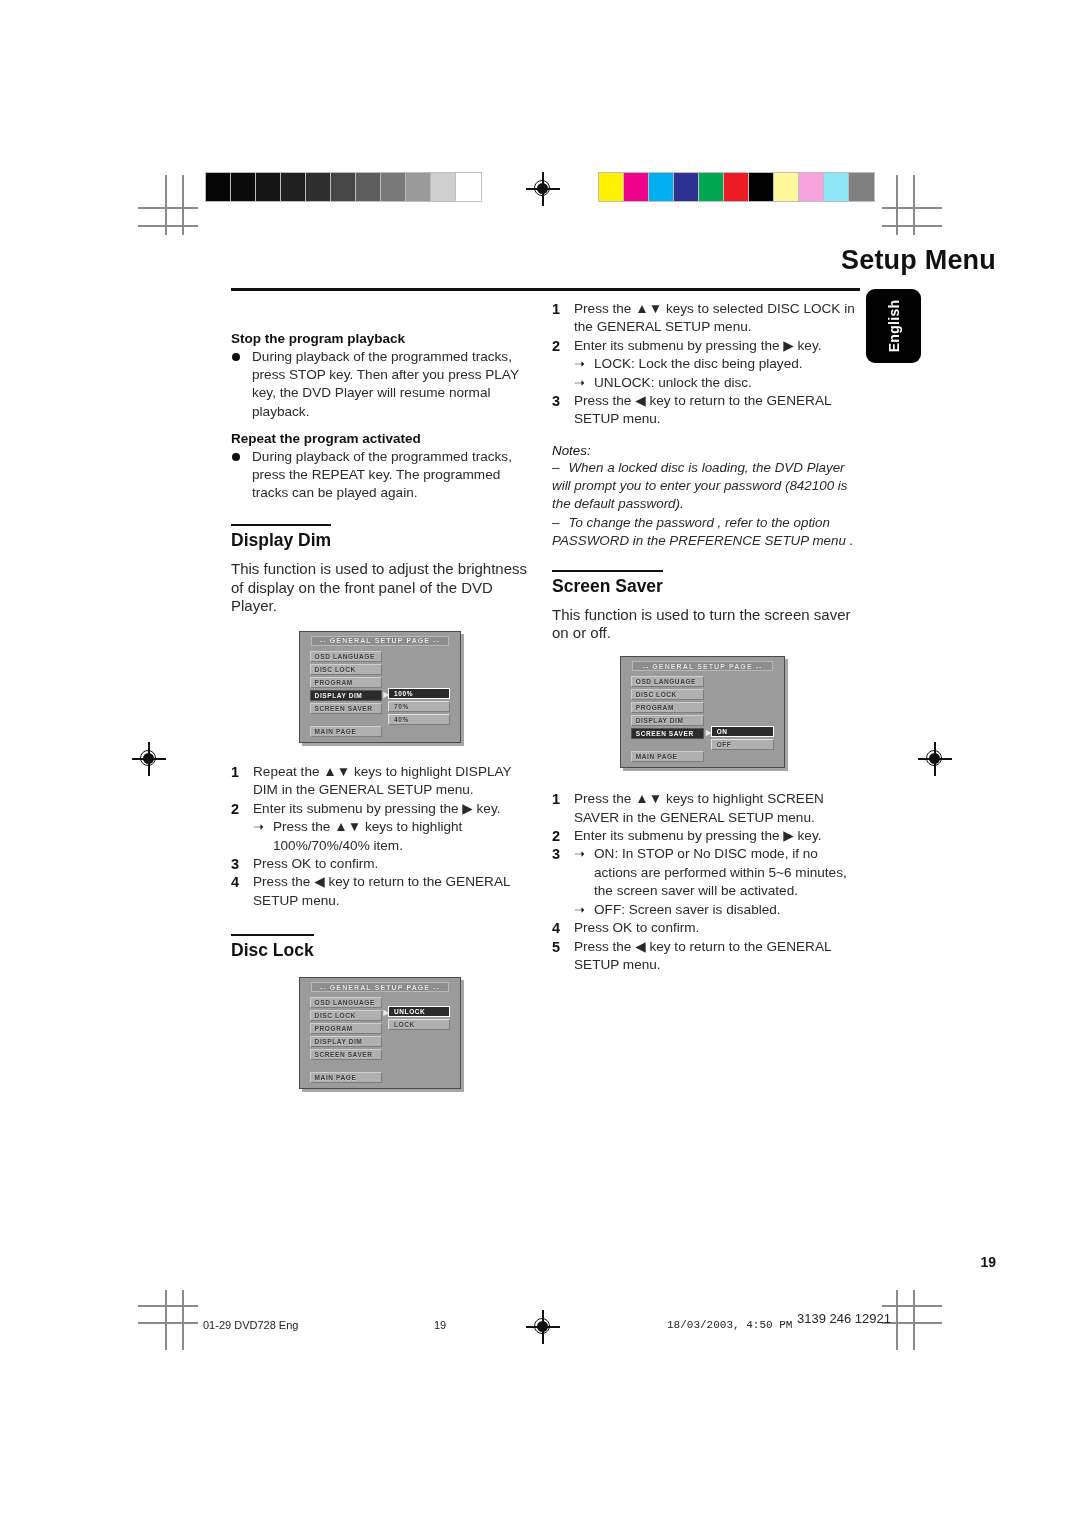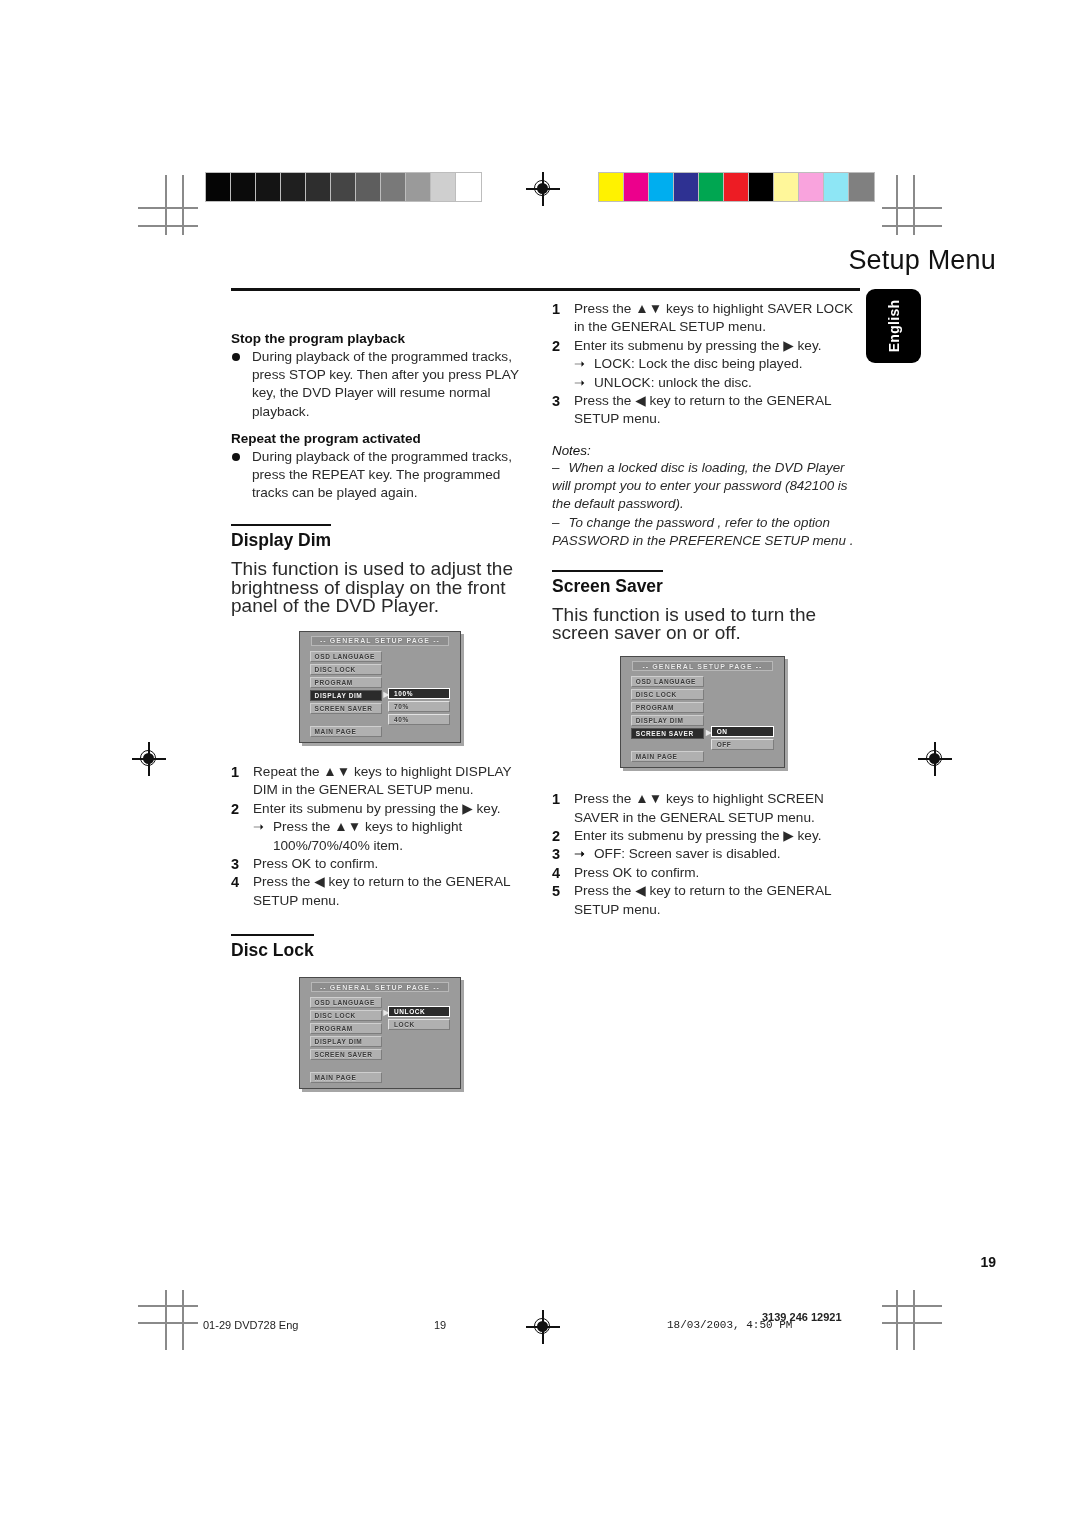--- a/index.html
+++ b/index.html
@@ -52,21 +52,21 @@
     width: 25px; height: 100%;
     border-right: 1.5px solid #bdbdbd;
     box-sizing: border-box;
   }
   .bar-strip .sw:last-child { border-right: none; }
 
   
   .page-title {
     position: absolute;
     right: 84px; top: 245px;
-    font-size: 27px; font-weight: normal;
+    font-size: 27px; font-weight: bold;
     letter-spacing: 0.2px;
     color: #111;
   }
   .title-rule {
     position: absolute;
     left: 231px; top: 288px; width: 629px; height: 3px;
     background: #111;
   }
 
   
@@ -98,21 +98,21 @@
   h2.sect {
     font-size: 17.5px; font-weight: bold;
     margin: 0; padding-top: 4px;
     color: #111;
     display: inline-block;
     border-top: 2px solid #111;
   }
   .sect-wrap { margin: 22px 0 9px 0; }
 
   p.body {
-    font-size: 19px; line-height: 18.2px;
+    font-size: 15px; line-height: 18.2px;
     margin: 0 0 2px 0; color: #2a2a2a;
   }
 
   ul.bul { list-style: none; margin: 0; padding: 0; }
   ul.bul li {
     position: relative; padding-left: 21px;
     font-size: 13.6px; line-height: 18.2px; color: #2a2a2a;
     margin-bottom: 10px;
   }
   ul.bul li .bullet {
@@ -406,21 +406,21 @@
       </div>
     </div>
 
   </div>
 
   <div class="col col-right">
 
     <ol class="steps">
       <li>
         <span class="num">1</span>
-        <span>Press the ▲▼ keys to highlight SAVER LOCK in the GENERAL SETUP menu.</span>
+        <span>Press the ▲▼ keys to selected DISC LOCK in the GENERAL SETUP menu.</span>
       </li>
       <li>
         <span class="num">2</span>
         <span>Enter its submenu by pressing the ▶  key.</span>
       </li>
       <li style="padding-left:22px;">
         <div class="arrow-line">
           <span class="arw">➝</span>
           <span>LOCK: Lock the disc being played.</span>
         </div>
@@ -478,20 +478,21 @@
       <li>
         <span class="num">2</span>
         <span>Enter its submenu by pressing the ▶ key.</span>
       </li>
       <li>
         <span class="num">3</span>
       </li>
       <li style="padding-left:22px;">
         <div class="arrow-line">
           <span class="arw">➝</span>
+          <span>ON: In STOP or No DISC mode, if no actions are performed within 5~6 minutes, the screen saver will be activated.</span>
         </div>
       </li>
       <li style="padding-left:22px;">
         <div class="arrow-line">
           <span class="arw">➝</span>
           <span>OFF: Screen saver is disabled.</span>
         </div>
       </li>
       <li>
         <span class="num">4</span>
@@ -503,15 +504,15 @@
       </li>
     </ol>
 
   </div>
 
   <div class="folio">19</div>
 
   <div class="footer-txt" style="left:203px; top:1319px;">01-29 DVD728 Eng</div>
   <div class="footer-txt" style="left:434px; top:1319px;">19</div>
   <div class="footer-txt" style="left:667px; top:1319px;font-family:Liberation Mono, monospace;">18/03/2003, 4:50 PM</div>
-  <div class="footer-txt" style="left:762px; top:1311px; font-size:11px; font-weight:bold;">3139 246 12921</div>
+  <div class="footer-txt" style="left:797px; top:1311px; font-size:13px; font-weight:normal;">3139 246 12921</div>
 
 </div>
 
 </body></html>

